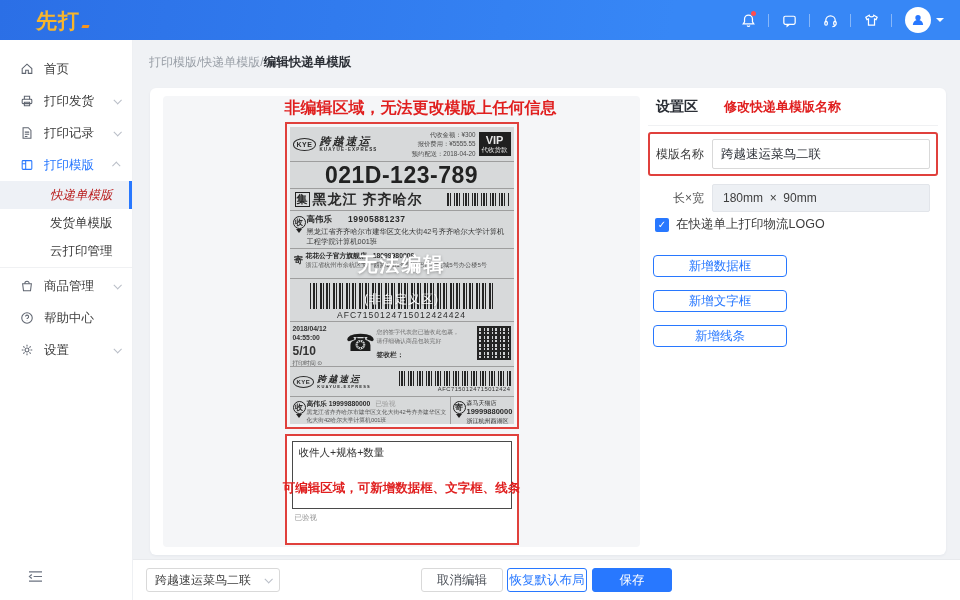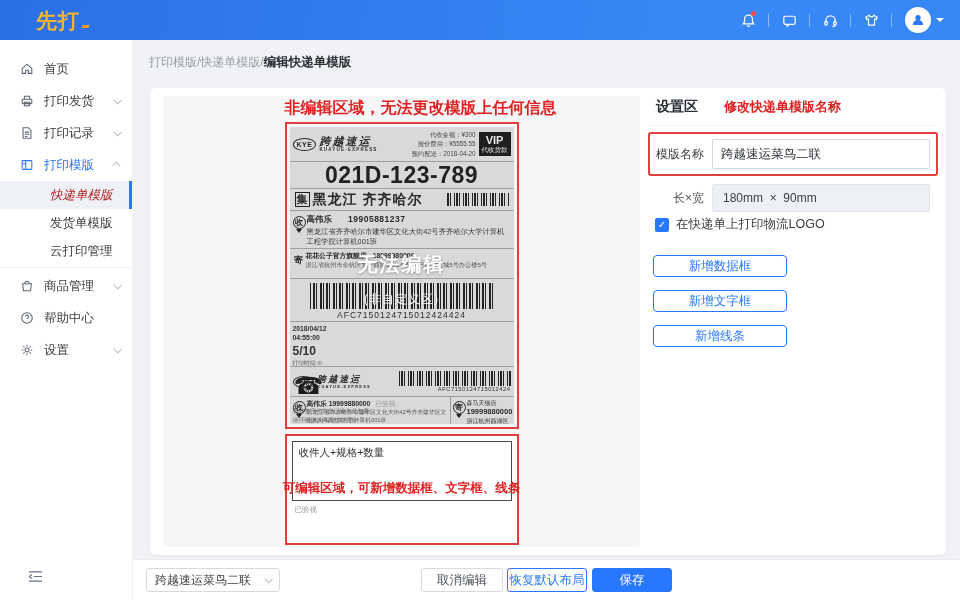--- a/index.html
+++ b/index.html
@@ -91,21 +91,21 @@
   .send-tag { width:14px; flex:none; font-size:9px; font-weight:800; padding-top:3px; text-align:center; }
   .send-line1 { font-size:6.8px; font-weight:800; }
   .send-line1 .ph { margin-left:6px; }
   .send-addr { font-size:6.2px; color:#555; line-height:1.35; }
 
   .wb-bigbc { height:43px; padding:4px 20px 0; }
   .bigbc-bars { height:26px;
     background:repeating-linear-gradient(90deg,#242424 0 1px,#d7d9da 1px 3px,#242424 3px 5px,#d7d9da 5px 6px,#242424 6px 7px,#d7d9da 7px 10px,#242424 10px 12px,#d7d9da 12px 13px); }
   .bigbc-num { text-align:center; font-size:8.5px; letter-spacing:1px; color:#2b2b2b; margin-top:1px; }
 
-  .wb-info { height:45px; display:flex; padding:3px 3px 0;flex-direction:column; }
+  .wb-info { height:45px; display:flex; padding:3px 3px 0; }
   .time-col { width:52px; flex:none; font-size:6.8px; font-weight:700; color:#333; line-height:1.3; }
   .time-col .cnt { font-size:12px; font-weight:800; margin:1px 0; }
   .time-col .plabel { font-size:5.8px; font-weight:400; color:#555; }
   .phone-col { width:32px; flex:none; font-size:24px; line-height:36px; color:#1c1c1c; text-align:center; }
   .sign-col { flex:1; font-size:5.9px; color:#6e6e6e; line-height:1.5; padding-top:3px; }
   .sign-col .sf { font-size:6.8px; font-weight:700; color:#333; margin-top:4px; }
   .qr { width:34px; height:34px; flex:none; margin-top:1px;
     background-image:repeating-linear-gradient(0deg,#242424 0 2px,transparent 2px 4px,#242424 4px 5px,transparent 5px 8px),
       repeating-linear-gradient(90deg,#242424 0 2px,#cfd1d3 2px 4px,#242424 4px 7px,#cfd1d3 7px 8px); }
 
@@ -123,21 +123,21 @@
   .stubaddr-r { width:64px; flex:none; border-left:1px solid #9e9e9e; display:flex; padding:2px 0 0 1px; }
   .stub-send-col { font-size:6px; line-height:1.35; }
   .stub-send-col .sp { font-size:7.5px; font-weight:800; }
 
   .noedit-overlay { position:absolute; left:0; right:0; top:127px; text-align:center; z-index:5; }
   .noedit-overlay .t1 { font-size:20px; font-weight:800; color:#fff; letter-spacing:2px; text-shadow:0 1px 3px rgba(60,60,60,.45); }
   .noedit-overlay .t2 { font-size:12px; color:#fff; margin-top:13px; letter-spacing:1px; text-shadow:0 1px 2px rgba(60,60,60,.45); }
 
   
   .edit-box { position:relative; margin-top:5px; border:2px solid #e0403c; background:#fff; padding:5px; height:111px; }
-  .field-box { border:1px solid #4a4a4a; height:60px; padding:4px 6px; font-size:10.5px; color:#333; }
+  .field-box { border:1px solid #4a4a4a; height:68px; padding:4px 6px; font-size:10.5px; color:#333; }
   .note-row { display:flex; align-items:center; margin-top:4px; }
   .note-box { border:1px solid #4a4a4a; height:16px; width:196px; font-size:10px; color:#333; padding:1px 4px; line-height:13px; }
   .note-status { font-size:7.5px; color:#999; margin-left:3px; white-space:nowrap; }
   .edit-overlay { position:absolute; left:-6px; right:-6px; top:44px; text-align:center;
     font-size:12.5px; font-weight:700; color:#e01f1f; white-space:nowrap; z-index:5; }
 
   
   .settings { position:absolute; left:498px; top:10px; width:290px; }
   .set-head { display:flex; align-items:baseline; padding-left:8px; }
   .set-title { font-size:14px; font-weight:700; color:#2b2f36; }

